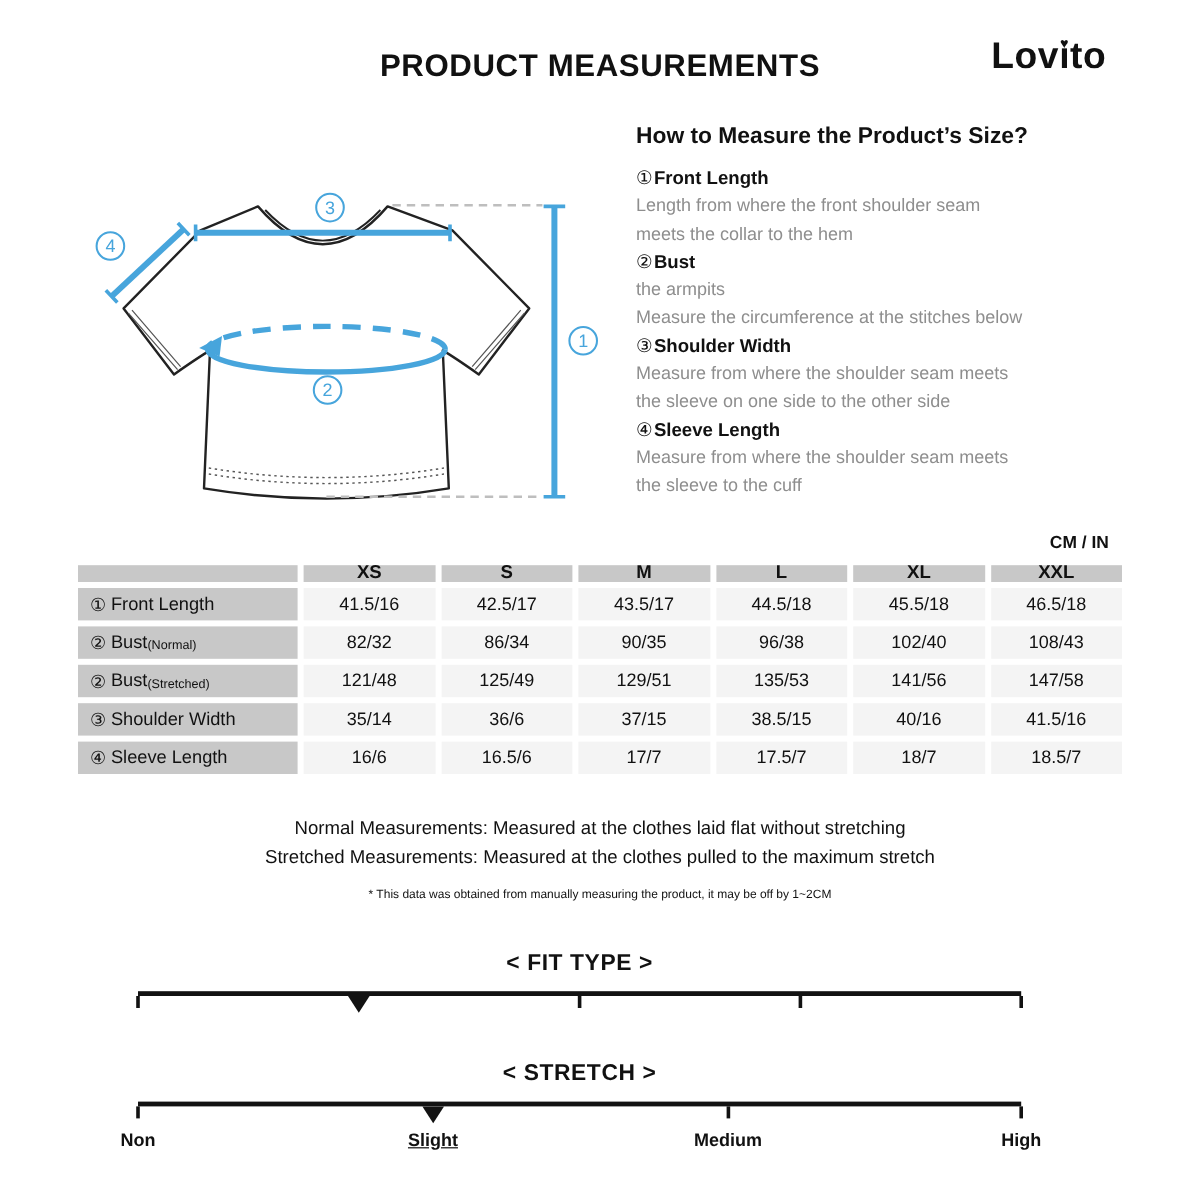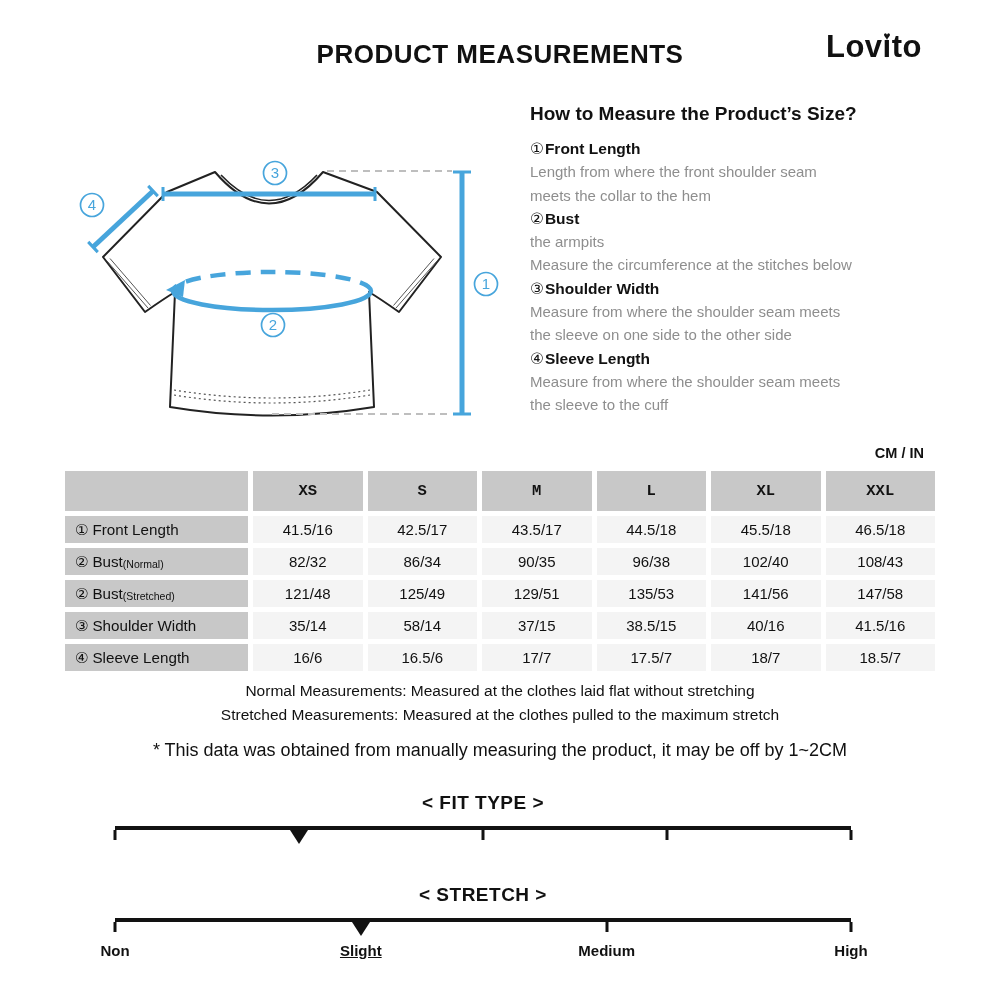--- a/index.html
+++ b/index.html
@@ -22,30 +22,30 @@
   .howto-heading{font-size:19px;font-weight:700;margin:0 0 12px 0;}
   .hlabel{font-size:15.5px;font-weight:700;line-height:23.3px;}
   .hnum{font-weight:400;margin-right:1px;}
   .hdesc{font-size:15px;color:#8e8e8e;line-height:23.3px;}
 
   
   .units{position:absolute;top:445px;right:76px;font-size:14.5px;font-weight:700;}
   .size-table{position:absolute;left:65px;top:471px;width:870px;display:grid;
               grid-template-columns:183px repeat(6,1fr);gap:5px;}
   .cell{display:flex;align-items:center;justify-content:center;font-size:15px;}
-  .cell.head{background:#c8c8c8;height:40px;font-weight:700;font-size:15.5px;font-family:Liberation Mono, monospace;}
+  .cell.head{background:#c8c8c8;height:14px;font-weight:700;font-size:15.5px;}
   .cell.corner{background:#c8c8c8;}
   .cell.rowlabel{background:#c8c8c8;height:27px;justify-content:flex-start;padding-left:10px;font-size:15.2px;}
   .cell.rowlabel .circ{margin-right:4px;font-size:15px;}
   .cell.rowlabel .sub{font-size:10.5px;margin-top:4px;}
   .cell.val{background:#f4f4f4;height:27px;font-weight:400;}
 
   
   .notes{position:absolute;left:0;right:0;top:679px;text-align:center;font-size:15.5px;line-height:24px;}
-  .disclaimer{position:absolute;left:0;right:0;top:740px;text-align:center;font-size:18px;}
+  .disclaimer{position:absolute;left:0;right:0;top:740px;text-align:center;font-size:10px;}
 
   
   .scale{position:absolute;left:115px;width:736px;}
   .scale-title{text-align:center;font-size:19px;font-weight:700;letter-spacing:.5px;}
   .scale-bar{position:relative;margin-top:12px;height:16px;border-top:4px solid #121212;}
   .tick{position:absolute;top:0;width:3px;height:10px;background:#121212;transform:translateX(-50%);}
   .marker{position:absolute;top:0;width:0;height:0;transform:translateX(-50%);
           border-left:9px solid transparent;border-right:9px solid transparent;border-top:14px solid #121212;}
   .scale-labels{position:relative;height:20px;margin-top:4px;}
   .slabel{position:absolute;top:0;transform:translateX(-50%);font-size:15px;font-weight:700;white-space:nowrap;}
@@ -165,21 +165,21 @@
       <div class="cell val">125/49</div>
       <div class="cell val">129/51</div>
       <div class="cell val">135/53</div>
       <div class="cell val">141/56</div>
       <div class="cell val">147/58</div>
       <div class="cell rowlabel">
         <span class="circ">③</span>
         <span>Shoulder Width</span>
       </div>
       <div class="cell val">35/14</div>
-      <div class="cell val">58/14</div>
+      <div class="cell val">36/6</div>
       <div class="cell val">37/15</div>
       <div class="cell val">38.5/15</div>
       <div class="cell val">40/16</div>
       <div class="cell val">41.5/16</div>
       <div class="cell rowlabel">
         <span class="circ">④</span>
         <span>Sleeve Length</span>
       </div>
       <div class="cell val">16/6</div>
       <div class="cell val">16.5/6</div>

